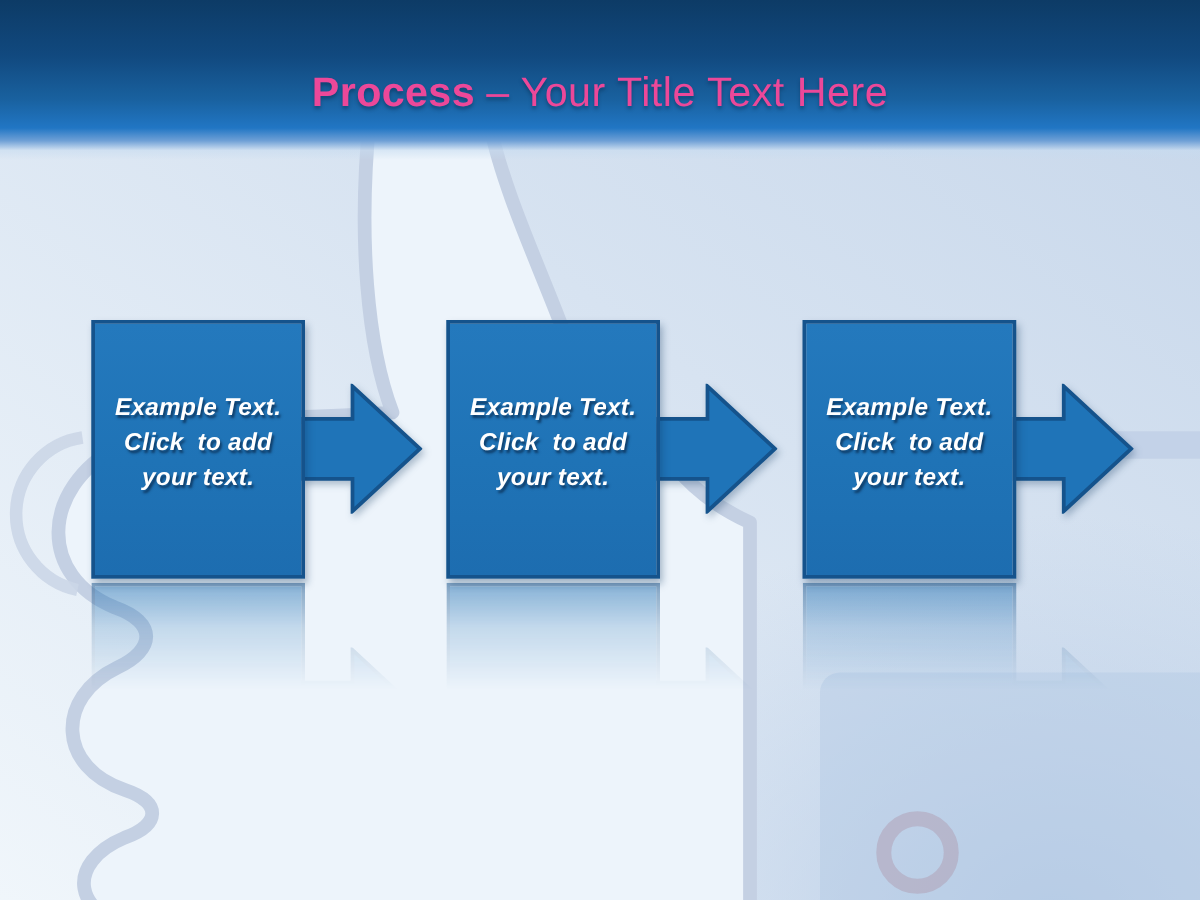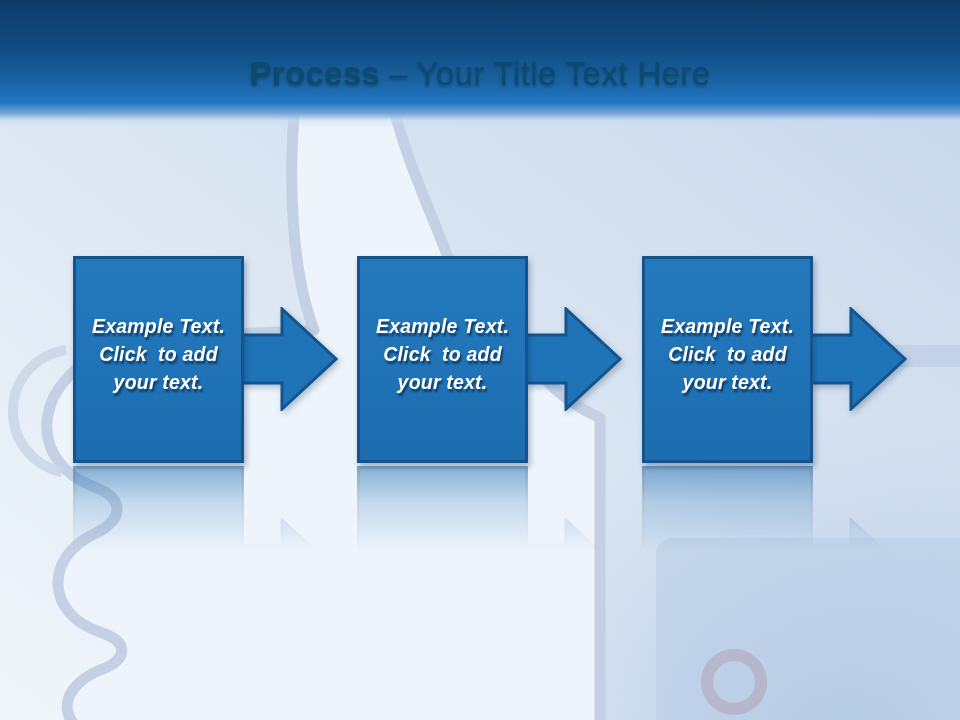--- a/index.html
+++ b/index.html
@@ -16,21 +16,21 @@
 
   
   .header{
     position:absolute;left:0;top:0;width:960px;height:128px;z-index:5;
     background:linear-gradient(180deg,
       #0d3b66 0%, #11497f 35%, #19619f 62%, #2176c4 80%,
       #6fa0d6 88%, rgba(198,219,240,0.55) 94%, rgba(222,235,247,0) 100%);
   }
   .slide-title{
     position:absolute;left:0;top:57px;width:100%;text-align:center;z-index:6;
-    color:#0c4a6e;font-size:33px;line-height:33px;white-space:nowrap;
+    color:#ec4899;font-size:33px;line-height:33px;white-space:nowrap;
     text-shadow:0 2px 3px rgba(0,25,50,0.35);
   }
   .title-primary{font-weight:700;letter-spacing:0.3px;}
   .title-divider{font-weight:400;margin:0 9px;}
   .title-secondary{font-weight:400;letter-spacing:0.4px;}
 
   
   .unit{position:absolute;top:256px;width:268px;height:207px;z-index:3;}
   .unit-1{left:73px;} .unit-2{left:357px;} .unit-3{left:642px;}
 

